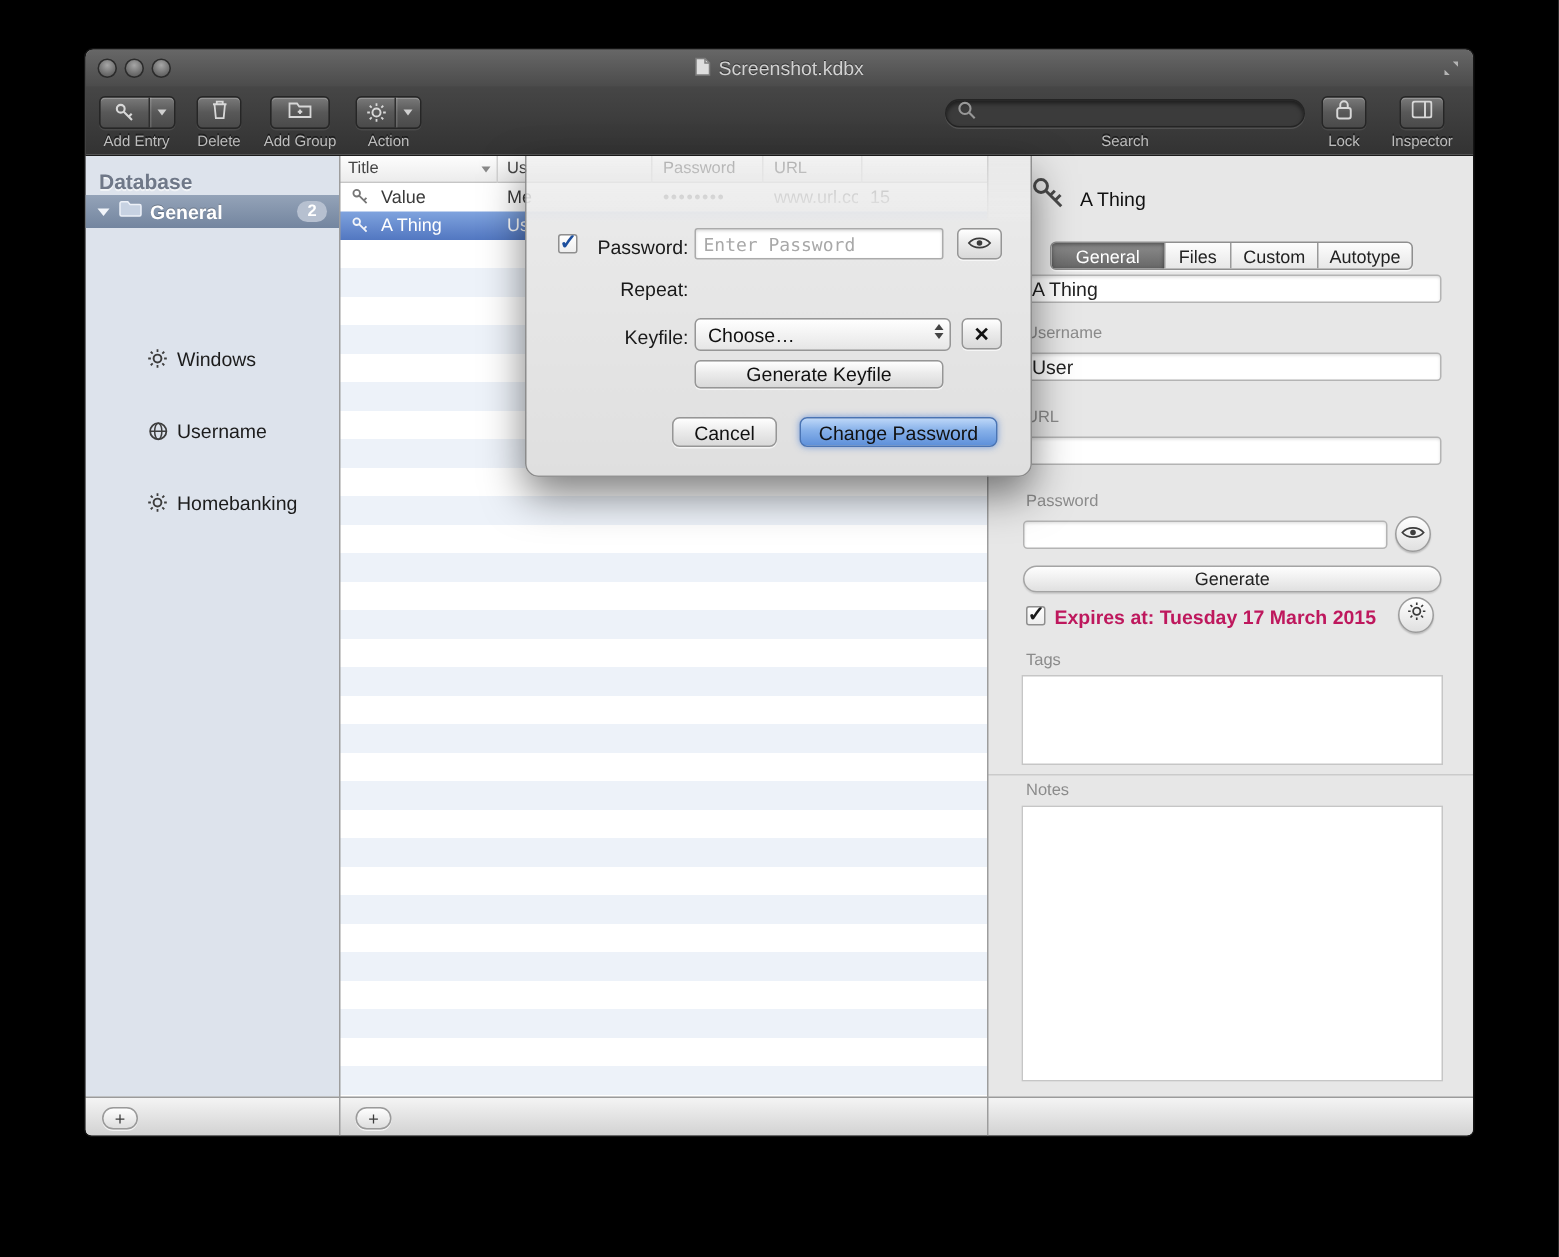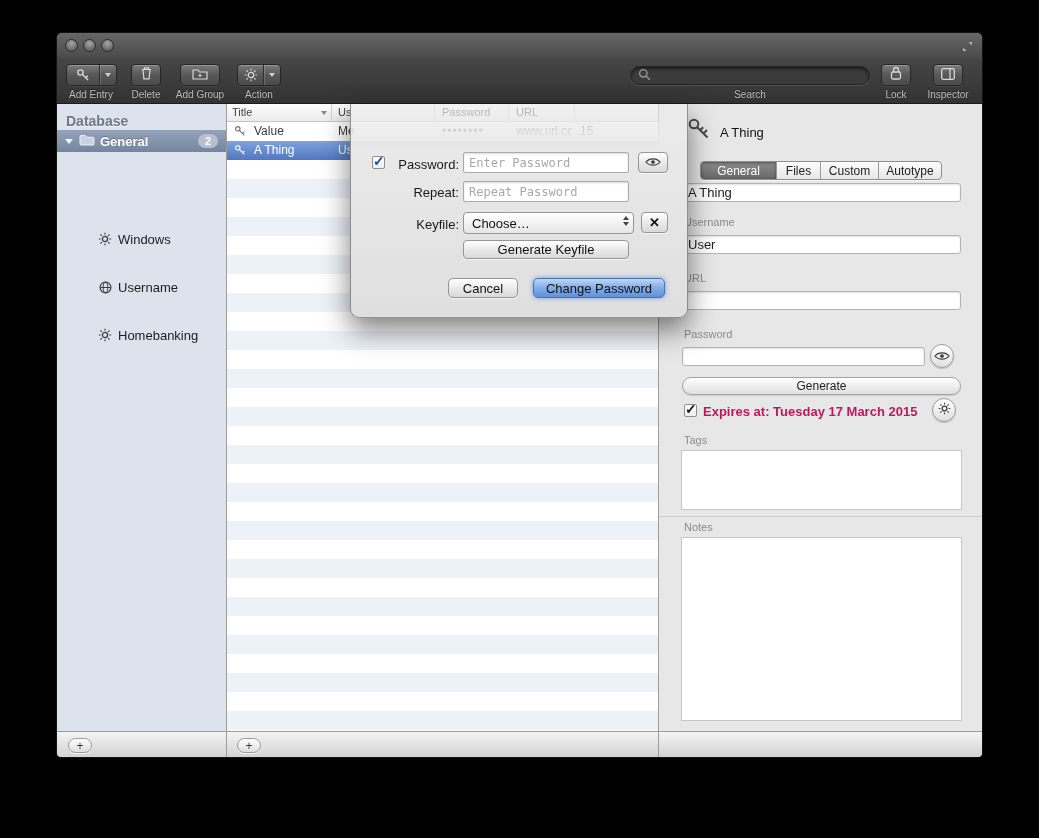--- a/index.html
+++ b/index.html
@@ -87,20 +87,27 @@
 </head>
 <body>
 
 <div class="screen">
   <div class="window">
 
     <div class="header">
       <div class="tl" style="left:8px"></div>
       <div class="tl" style="left:26px"></div>
       <div class="tl" style="left:44px"></div>
+      <div class="title">
+        <span><svg width="11" height="13" viewBox="0 0 11 13">
+              <path d="M1 1 h6 l3 3 v8 H1 z" fill="#dedede" stroke="#7e7e7e"></path>
+              <path d="M7 1 v3 h3" fill="none" stroke="#7e7e7e"></path>
+            </svg></span>
+        <span>Screenshot.kdbx</span>
+      </div>
       <div class="fs"><svg width="13" height="13" viewBox="0 0 13 13">
             <path d="M7.5 2 H11 V5.5 z M5.5 11 H2 V7.5 z" fill="#b4b4b4"></path>
           </svg></div>
 
       <div class="tbtn" style="left:9px;width:51px">
         <div class="tseg" style="width:33px">
             <svg width="14" height="14" viewBox="0 0 14 14">
               <circle cx="4.5" cy="4.5" r="2.6" fill="none" stroke="#d8d8d8" stroke-width="1.4"></circle>
               <path d="M6.5 6.5 L12 12 M9.8 9.8 L11.8 7.8" fill="none" stroke="#d8d8d8" stroke-width="1.4"></path>
             </svg>
@@ -306,21 +313,20 @@
       <span class="dlg-lb" style="left:32px;top:53px">Password:</span>
       <input class="dlg-fld" style="left: 112px; top: 48px; width: 166px;" placeholder="Enter Password">
       <div class="aqbtn" style="left:287px;top:48px;width:30px;height:21px">
         <span><svg width="16" height="10" viewBox="0 0 18 11">
               <path d="M1 5.5 C5 0.8 13 0.8 17 5.5 C13 10.2 5 10.2 1 5.5 Z" fill="none" stroke="#3c3c3c" stroke-width="1.3"></path>
               <circle cx="9" cy="5.5" r="2.1" fill="#3c3c3c"></circle>
             </svg></span>
       </div>
 
       <span class="dlg-lb" style="left:32px;top:81px">Repeat:</span>
-      <input class="dlg-fld" style="left: 112px; top: 77px; width: 166px;" placeholder="Repeat Password">
 
       <span class="dlg-lb" style="left:32px;top:113px">Keyfile:</span>
       <div class="popup" style="left:112px;top:108px;width:171px">
         <span>Choose…</span>
         <span class="stepper">
             <span class="tri-up"></span>
             <span class="tri-dn"></span>
           </span>
       </div>
       <div class="aqbtn" style="left:290px;top:108px;width:27px;height:21px;font-weight:bold">✕</div>

